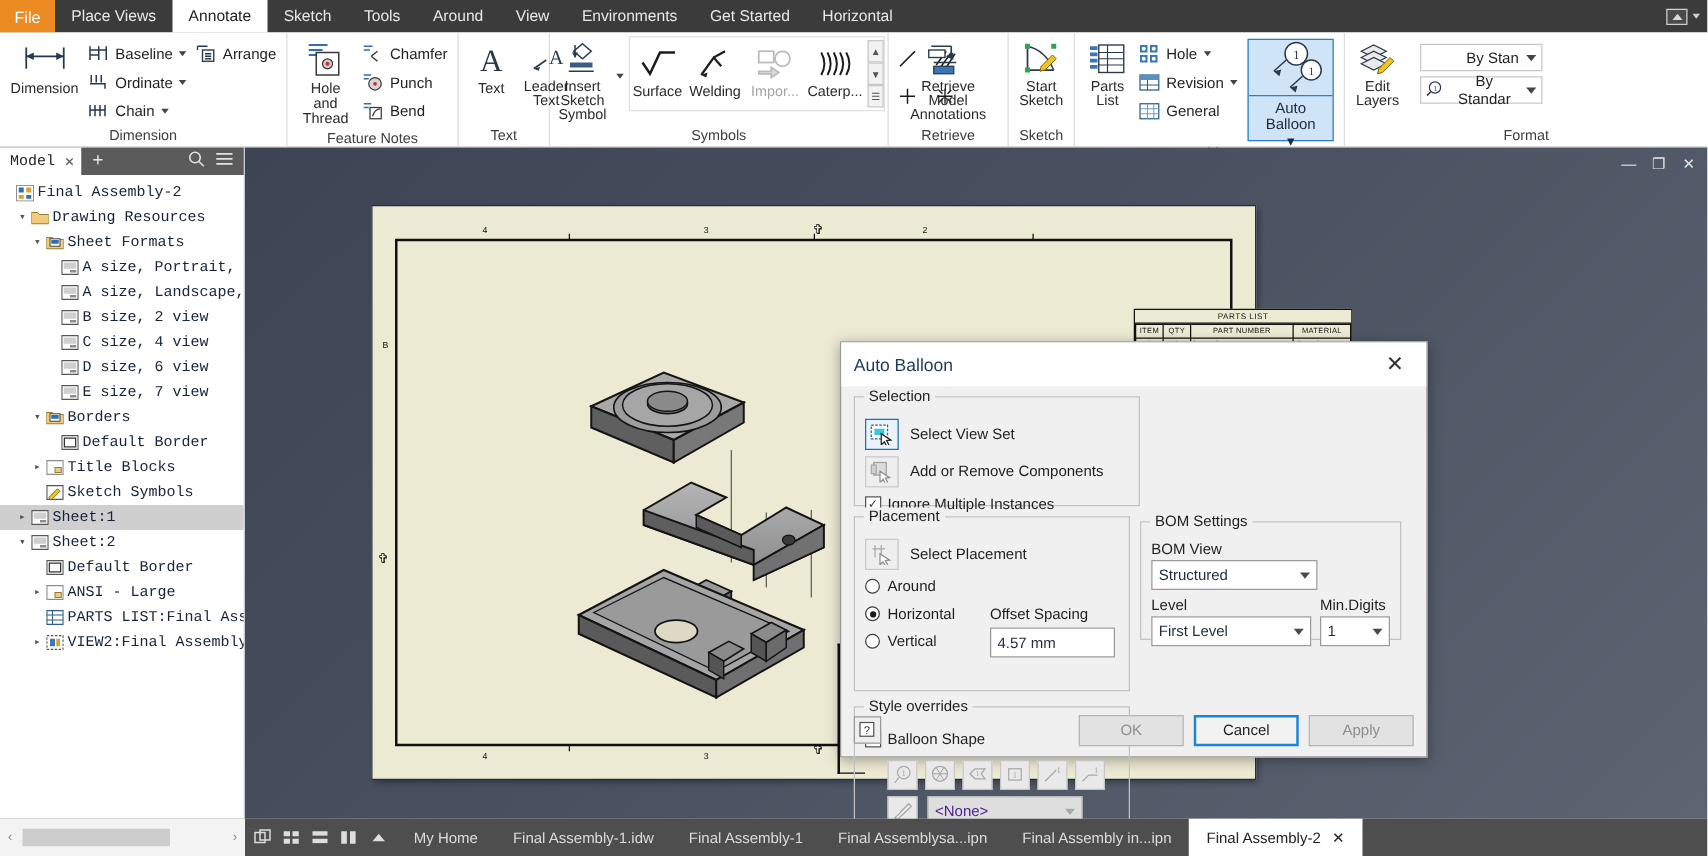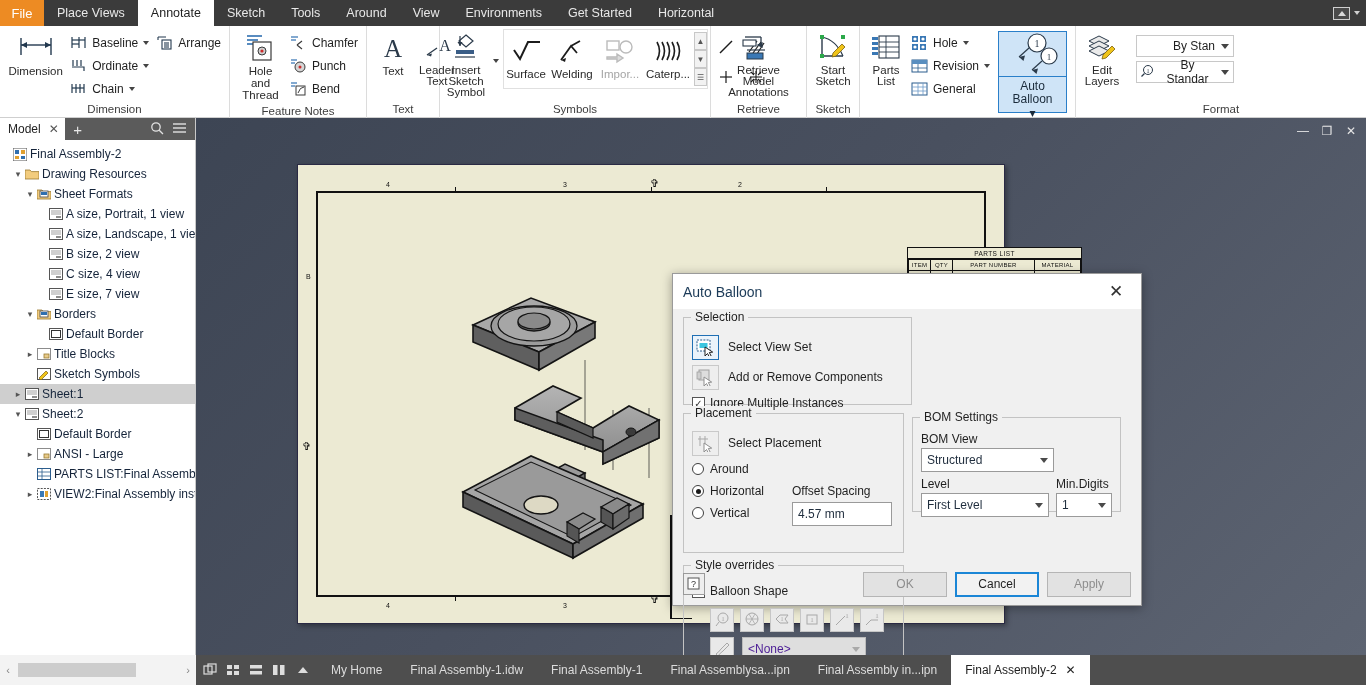--- a/index.html
+++ b/index.html
@@ -71,21 +71,21 @@
   .ab-label { border-top:1px solid #2a7fc9; width:100%; text-align:center; padding-top:3px; line-height:13px;}
 
   .combo-sm {
     width:98px; height:22px; border:1px solid #c8c8c8; background:#fff;
     display:flex; align-items:center; padding:0 4px; font-size:12px; margin-bottom:4px;
   }
   .combo-sm .txt { flex:1; text-align:right; color:#1f1f1f; }
   .combo-sm .cv { margin-left:6px; width:0;height:0;border-left:4px solid transparent;border-right:4px solid transparent;border-top:5px solid #444; }
 
   
-  .browser { position:absolute; left:0; top:118px; width:196px; height:567px; background:#fff; border-right:1px solid #c9c9c9; }
+  .browser { position:absolute; left:0; top:118px; width:196px; height:567px; background:#fff; border-right:1px solid #c9c9c9;font-family:Liberation Mono, monospace; }
   .browser-tabs { height:22px; background:#5b5b5b; display:flex; align-items:center; color:#e6e6e6; }
   .btab { background:#fff; color:#222; height:22px; display:flex; align-items:center; padding:0 6px 0 8px; font-size:12px; }
   .btab .x { margin-left:8px; font-size:12px; color:#555; }
   .bplus { width:26px; text-align:center; font-size:15px; color:#e8e8e8; }
   .bright { margin-left:auto; display:flex; align-items:center; gap:8px; padding-right:8px; }
 
   .tree { padding:4px 0 0 0; font-size:12px; color:#15243a; height:515px; overflow:hidden; }
   .tnode { display:flex; align-items:center; height:20px; white-space:nowrap; }
   .tnode.sel { background:#cfcfcf; }
   .exp { width:12px; text-align:center; color:#555; font-size:9px; flex:0 0 12px; }
@@ -777,20 +777,34 @@
           <span class="exp"></span>
           <span class="exp"></span>
           <span class="tico">
             <svg width="14" height="12" viewBox="0 0 14 12">
               <rect x="0.5" y="0.5" width="13" height="11" fill="#fff" stroke="#555" stroke-width="1"></rect>
               <rect x="2" y="2" width="10" height="5" fill="#cfcfcf"></rect>
               <rect x="7" y="8" width="5" height="2" fill="#8d8d8d"></rect>
             </svg>
           </span>
           <span>C size, 4 view</span>
+        </div>
+        <div class="tnode">
+          <span class="exp"></span>
+          <span class="exp"></span>
+          <span class="exp"></span>
+          <span class="exp"></span>
+          <span class="tico">
+            <svg width="14" height="12" viewBox="0 0 14 12">
+              <rect x="0.5" y="0.5" width="13" height="11" fill="#fff" stroke="#555" stroke-width="1"></rect>
+              <rect x="2" y="2" width="10" height="5" fill="#cfcfcf"></rect>
+              <rect x="7" y="8" width="5" height="2" fill="#8d8d8d"></rect>
+            </svg>
+          </span>
+          <span>D size, 6 view</span>
         </div>
         <div class="tnode">
           <span class="exp"></span>
           <span class="exp"></span>
           <span class="exp"></span>
           <span class="exp"></span>
           <span class="tico">
             <svg width="14" height="12" viewBox="0 0 14 12">
               <rect x="0.5" y="0.5" width="13" height="11" fill="#fff" stroke="#555" stroke-width="1"></rect>
               <rect x="2" y="2" width="10" height="5" fill="#cfcfcf"></rect>

